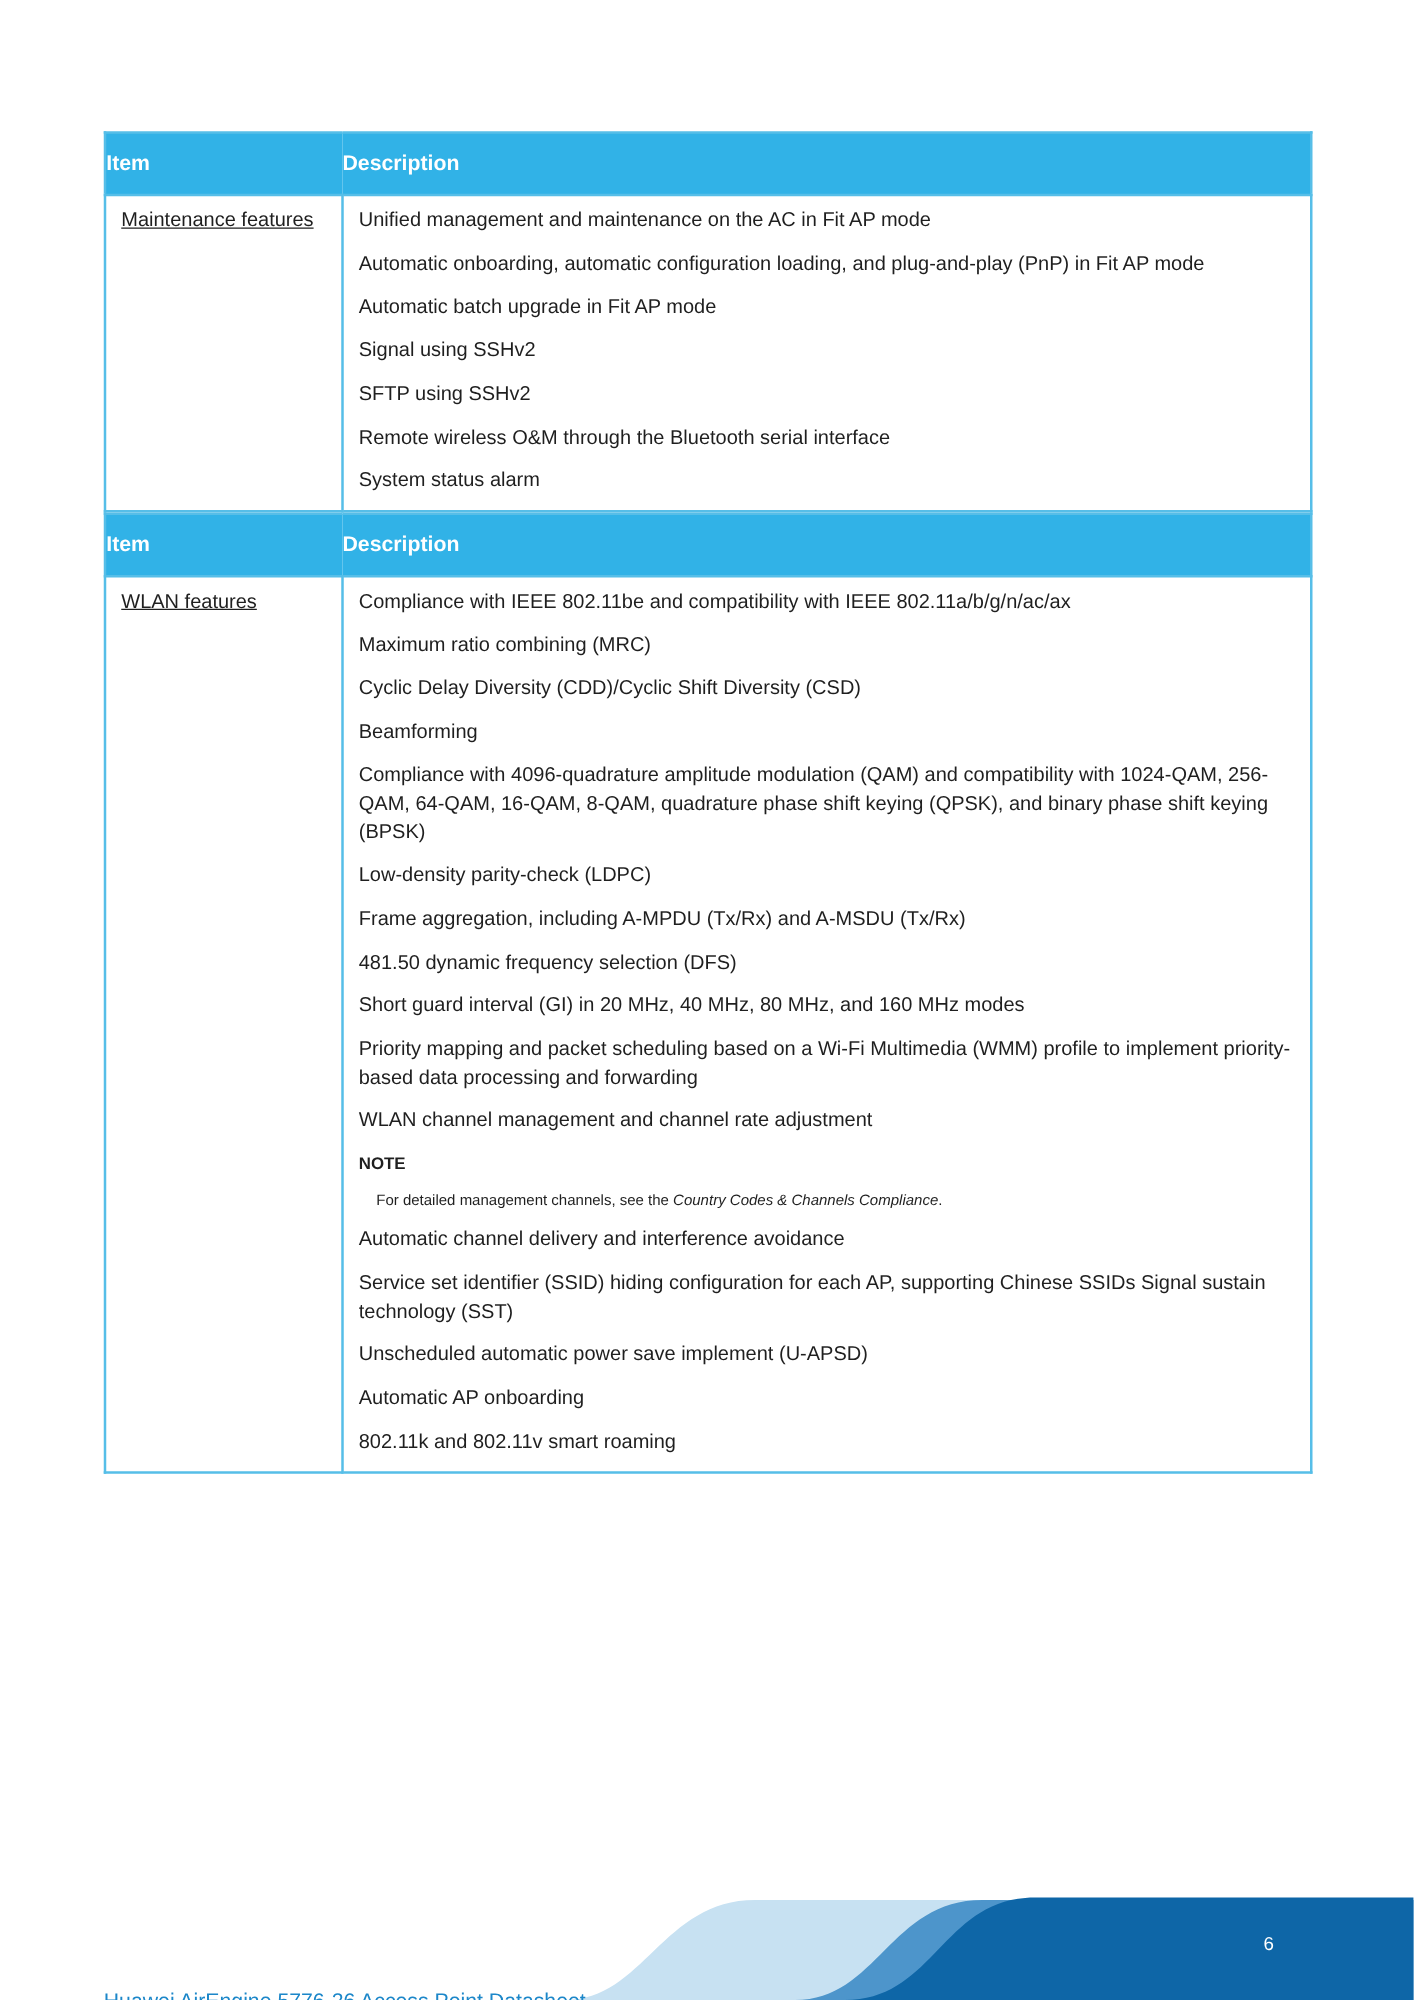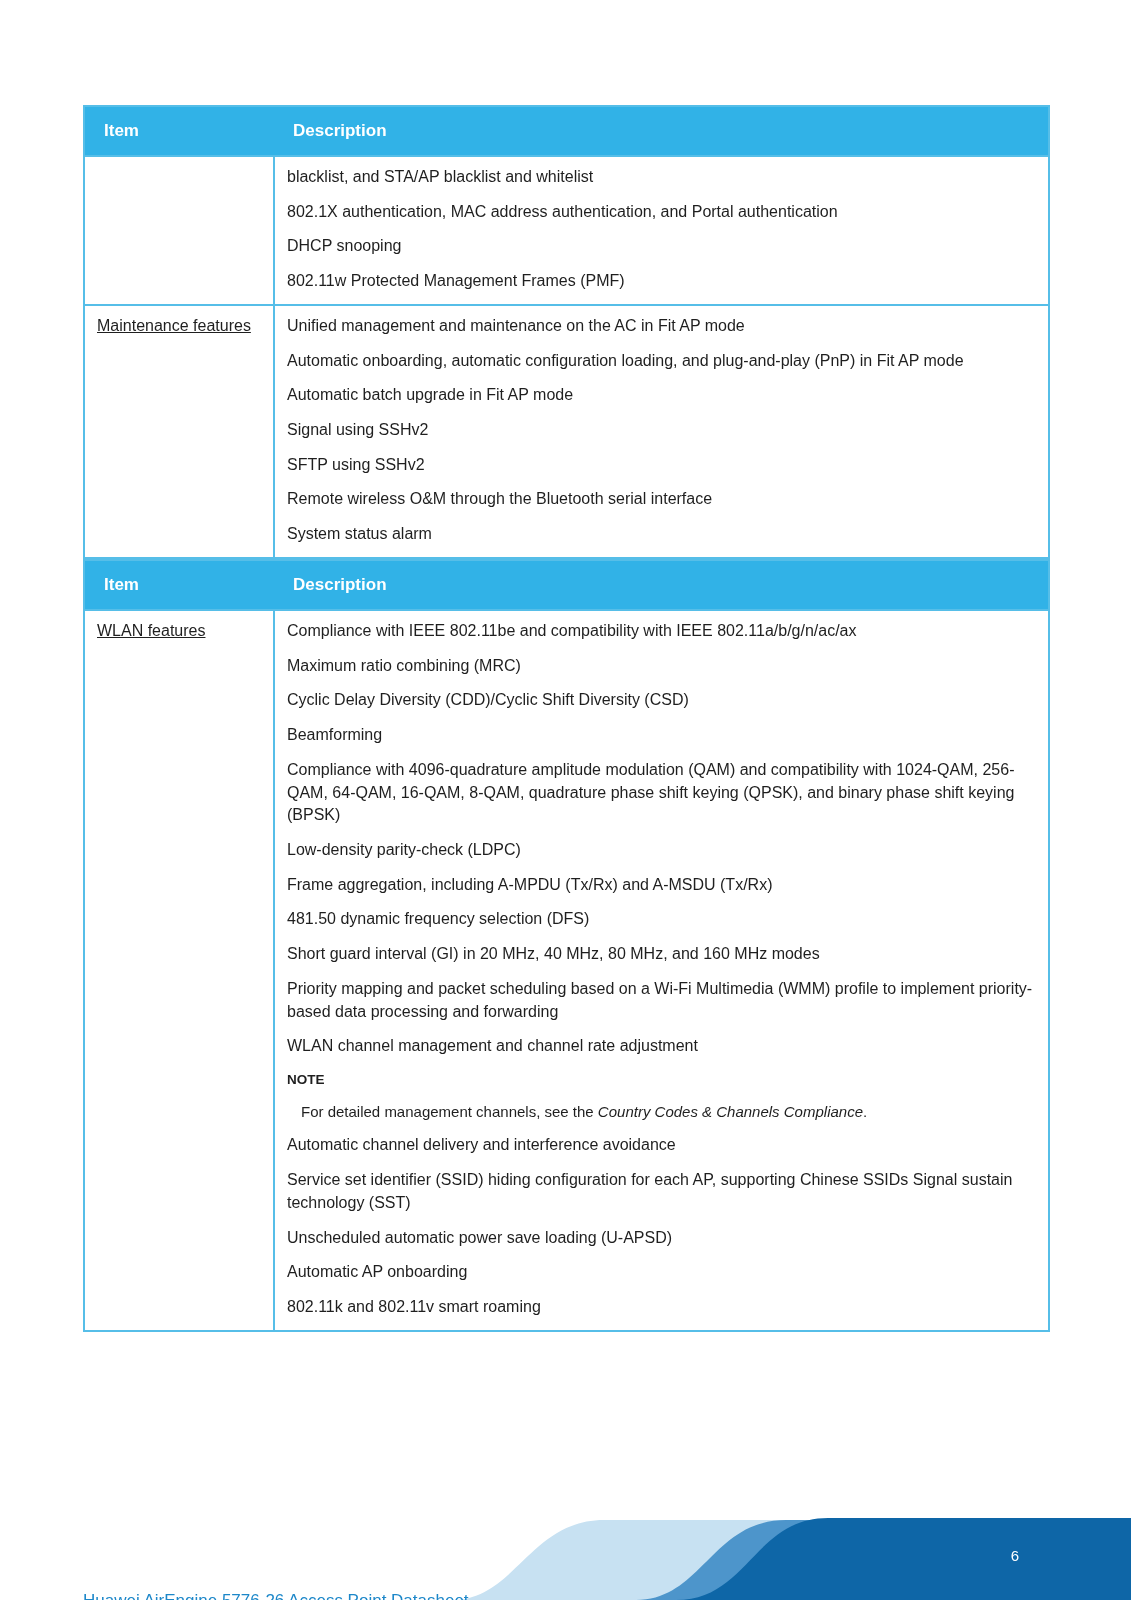--- a/index.html
+++ b/index.html
@@ -21,33 +21,33 @@
   }
   .content{position:absolute;left:83px;top:105px;width:967px;}
   table.spec-table{
     width:100%;border-collapse:collapse;table-layout:fixed;
     border:2px solid var(--tbl-border);
   }
   table.spec-table col.c1{width:190px;}
   table.spec-table th{
     background:var(--hdr-bg);color:#ffffff;
     font-size:17px;font-weight:bold;text-align:left;
-    height:50px;padding:0 19px;border:none;
+    height:50px;padding:0 0;border:none;
   }
   table.spec-table td{
     border:2px solid var(--tbl-border);
     vertical-align:top;
     padding:9px 10px 11px 12px;
     font-size:16px;line-height:1.42;
   }
   td.item-cell{font-size:16.5px;text-decoration:underline;}
   .cell p{margin:0 0 12px 0;}
   .cell p:last-child{margin-bottom:0;}
   p.note-label{font-size:13.5px;font-weight:bold;margin:0 0 12px 0;}
-  p.note-text{font-size:15px;padding-left:14px;margin:0 0 12px 0;}
+  p.note-text{font-size:12px;padding-left:14px;margin:0 0 12px 0;}
   p.note-text i{font-style:italic;}
   h2.section-heading{
     color:var(--heading);
     font-size:19px;font-weight:bold;
     margin:50px 0 17px 0;
   }
   .footer-wave{position:absolute;left:0;bottom:0;width:1131px;height:112px;display:block;}
   .footer-title{
     position:absolute;left:83px;top:1591px;
     font-size:17px;color:var(--heading);
@@ -67,31 +67,20 @@
         <col class="c1">
         <col class="c2">
       </colgroup>
     <thead>
         <tr>
           <th>Item</th>
           <th>Description</th>
         </tr>
       </thead>
     <tbody>
-        <tr>
-          <td class="item-cell cell">
-            <p></p>
-          </td>
-          <td class="desc-cell cell">
-            <p>blacklist, and STA/AP blacklist and whitelist</p>
-            <p>802.1X authentication, MAC address authentication, and Portal authentication</p>
-            <p>DHCP snooping</p>
-            <p>802.11w Protected Management Frames (PMF)</p>
-          </td>
-        </tr>
         <tr>
           <td class="item-cell cell">
             <p>Maintenance features</p>
           </td>
           <td class="desc-cell cell">
             <p>Unified management and maintenance on the AC in Fit AP mode</p>
             <p>Automatic onboarding, automatic configuration loading, and plug-and-play (PnP) in Fit AP mode</p>
             <p>Automatic batch upgrade in Fit AP mode</p>
             <p>Signal using SSHv2</p>
             <p>SFTP using SSHv2</p>
@@ -128,21 +117,21 @@
             <p>Low-density parity-check (LDPC)</p>
             <p>Frame aggregation, including A-MPDU (Tx/Rx) and A-MSDU (Tx/Rx)</p>
             <p>481.50 dynamic frequency selection (DFS)</p>
             <p>Short guard interval (GI) in 20 MHz, 40 MHz, 80 MHz, and 160 MHz modes</p>
             <p>Priority mapping and packet scheduling based on a Wi-Fi Multimedia (WMM) profile to implement priority-based data processing and forwarding</p>
             <p>WLAN channel management and channel rate adjustment</p>
             <p class="note-label">NOTE</p>
             <p class="note-text"><span>For detailed management channels, see the </span><i>Country Codes &amp; Channels Compliance</i><span>.</span></p>
             <p>Automatic channel delivery and interference avoidance</p>
             <p>Service set identifier (SSID) hiding configuration for each AP, supporting Chinese SSIDs Signal sustain technology (SST)</p>
-            <p>Unscheduled automatic power save loading (U-APSD)</p>
+            <p>Unscheduled automatic power save implement (U-APSD)</p>
             <p>Automatic AP onboarding</p>
             <p>802.11k and 802.11v smart roaming</p>
           </td>
         </tr>
       </tbody>
   </table>
 
 </div>
 
 <svg class="footer-wave" viewBox="0 0 1131 112" preserveAspectRatio="none" aria-hidden="true">

